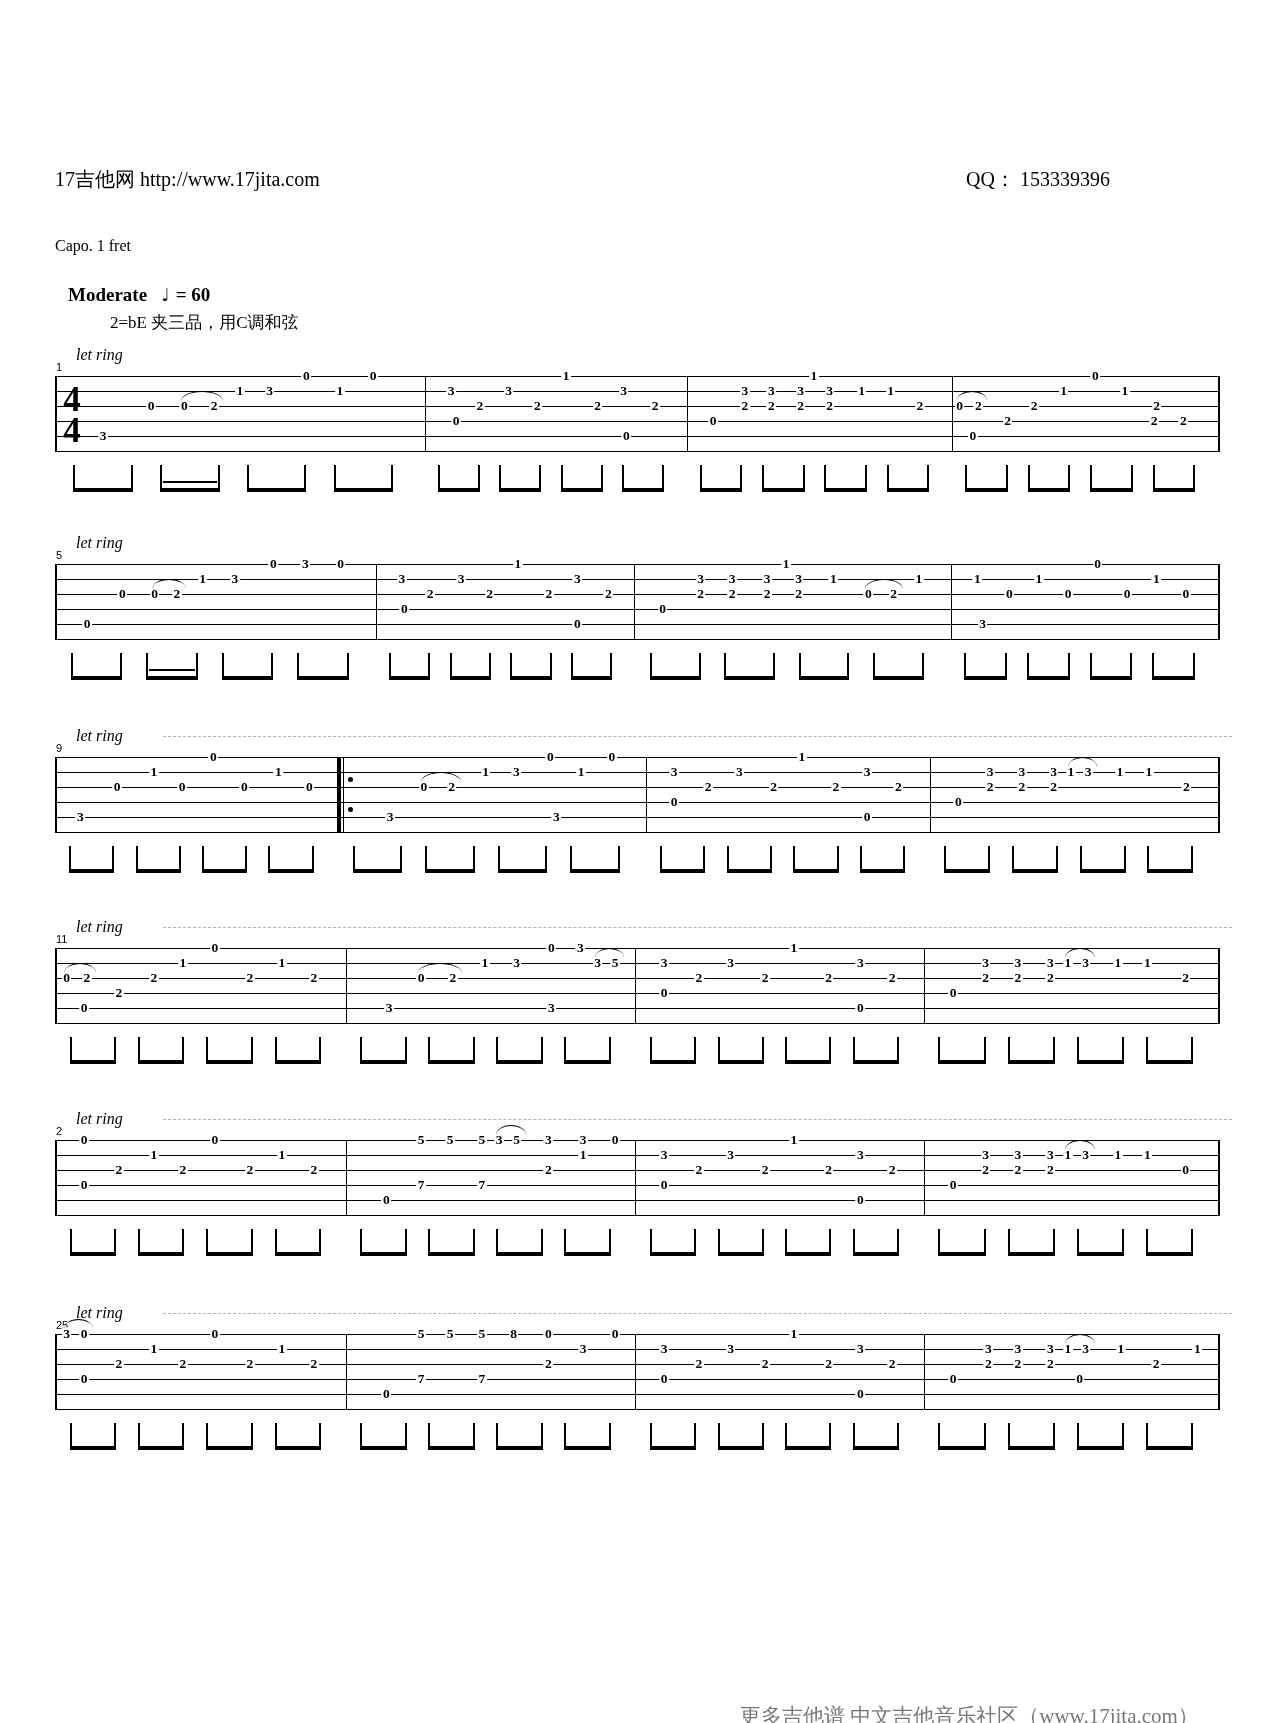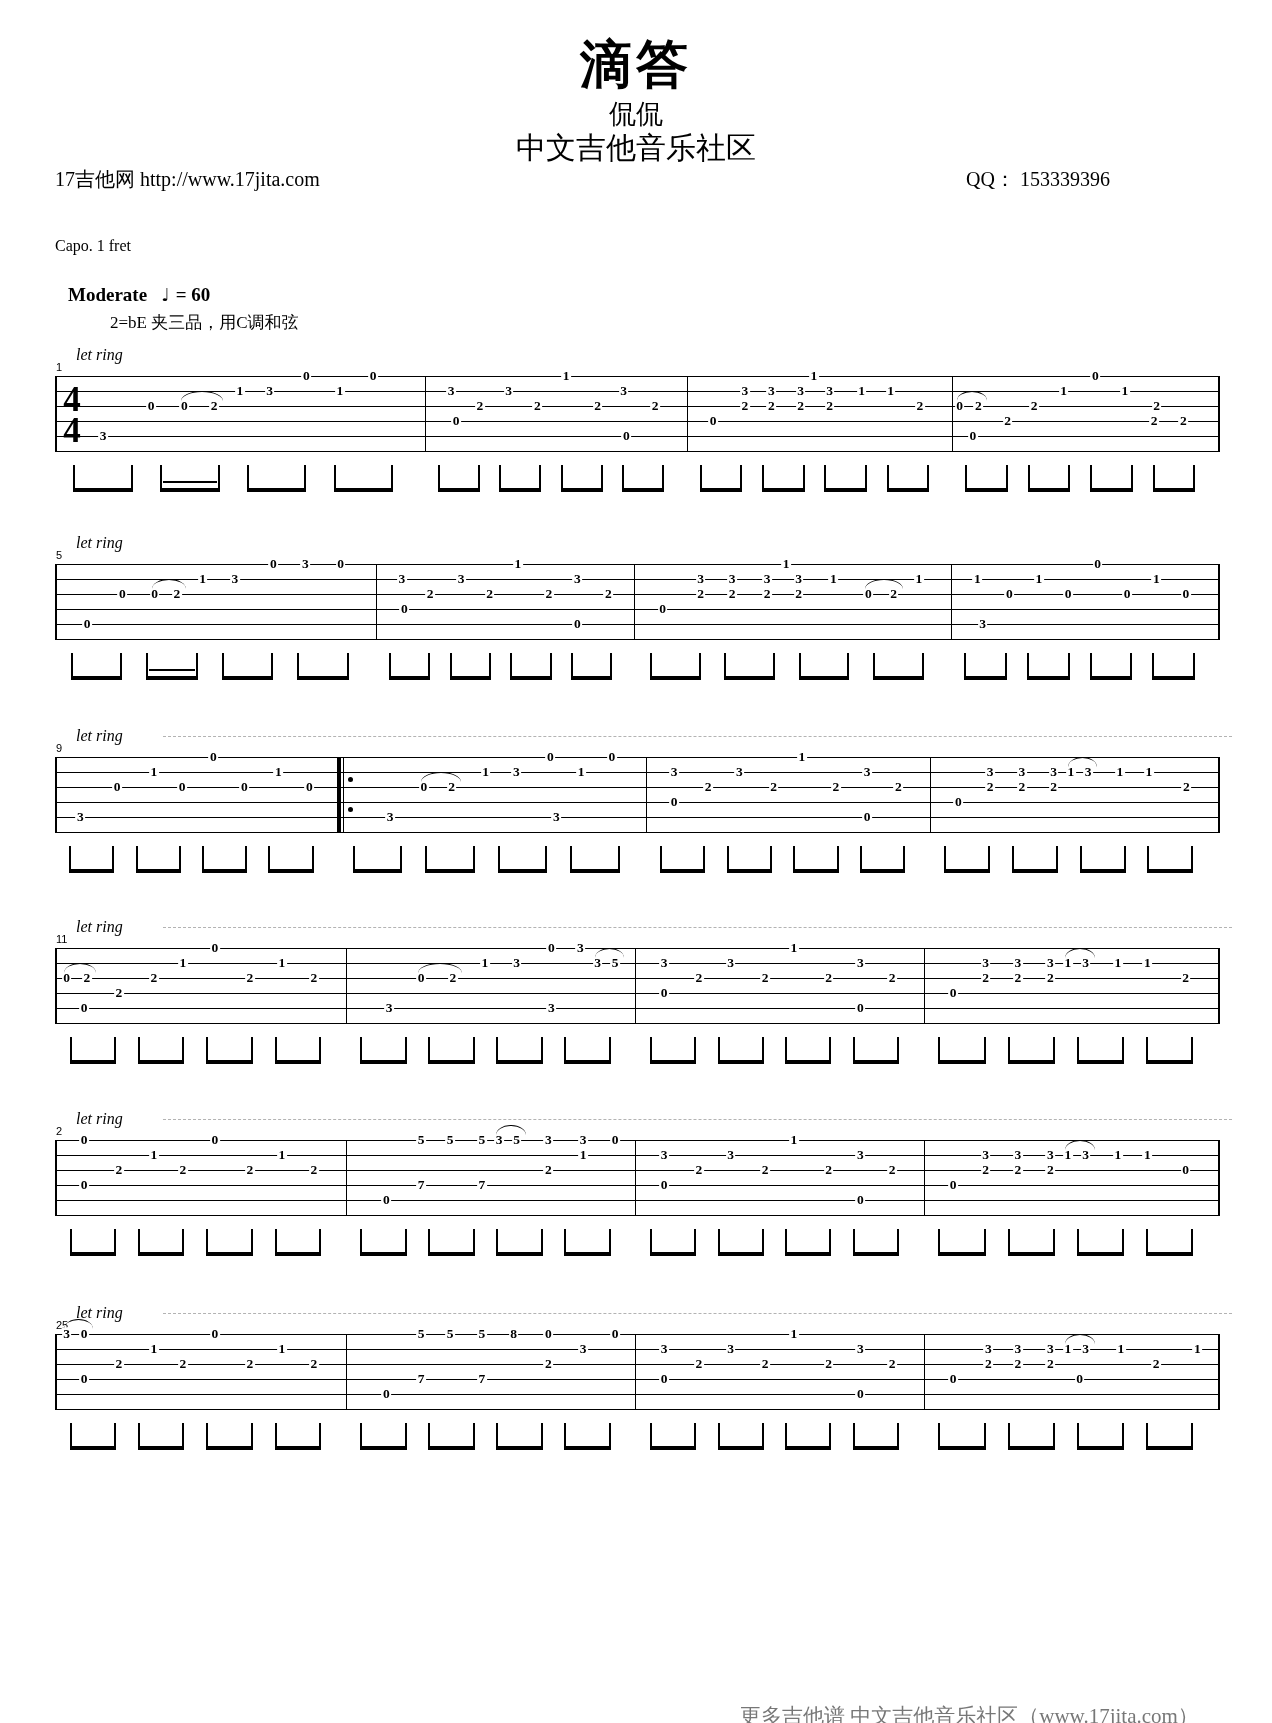--- a/index.html
+++ b/index.html
@@ -33,23 +33,20 @@
   .ts{font-size:35px;font-weight:700;line-height:1;transform:translateX(-50%);}
   .rep-thick{width:4px;background:#000;}
   .rep-thin{width:1px;background:#000;}
   .rep-dot{width:5px;height:5px;border-radius:50%;background:#000;}
   .footer{left:740px;top:1702px;font-size:21px;color:#777;white-space:nowrap;}
 </style>
 </head>
 <body>
 
 <div id="score">
-  <div class="abs title">滴答</div>
-  <div class="abs artist">侃侃</div>
-  <div class="abs community">中文吉他音乐社区</div>
   <div class="abs siteline">17吉他网 http://www.17jita.com</div>
   <div class="abs qqline"><span>QQ：</span>&nbsp;<span>153339396</span></div>
   <div class="abs capo">Capo. 1 fret</div>
   <div class="abs tempo"><span>Moderate</span><span class="qnote">♩</span><span>= 60</span></div>
   <div class="abs keyline">2=bE 夹三品，用C调和弦</div>
   <div id="systems">
       <div class="abs letring" style="left: 76px; top: 346px;">let ring</div>
       <div class="abs msrnum" style="left: 56px; top: 361px;">1</div>
       <div class="abs tabline" style="left: 55px; top: 376px; width: 1164px;"></div>
       <div class="abs tabline" style="left: 55px; top: 391px; width: 1164px;"></div>

